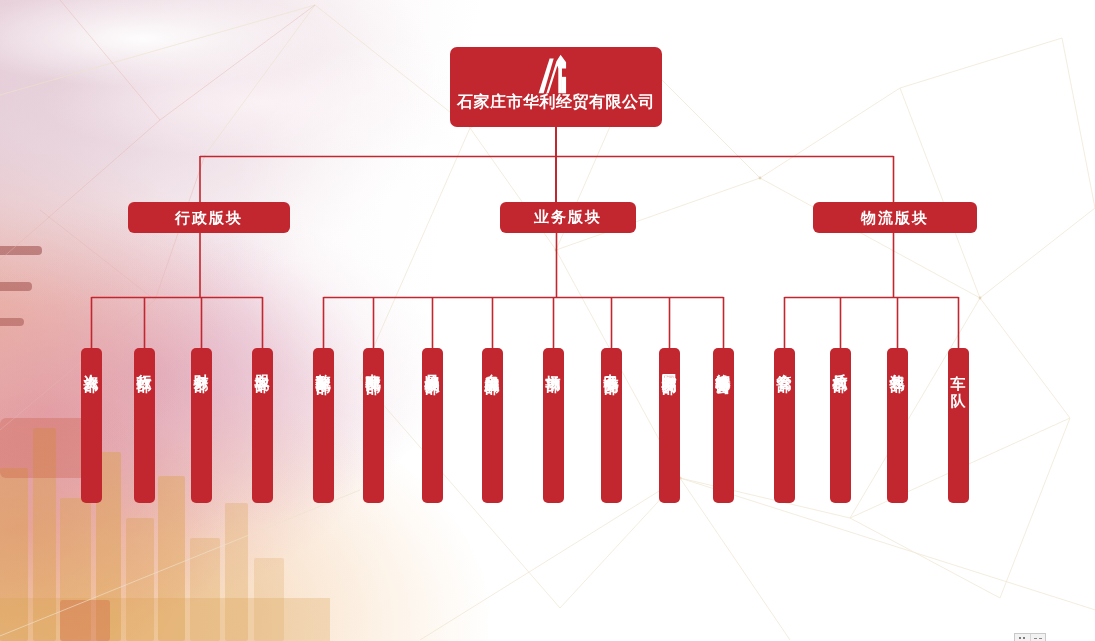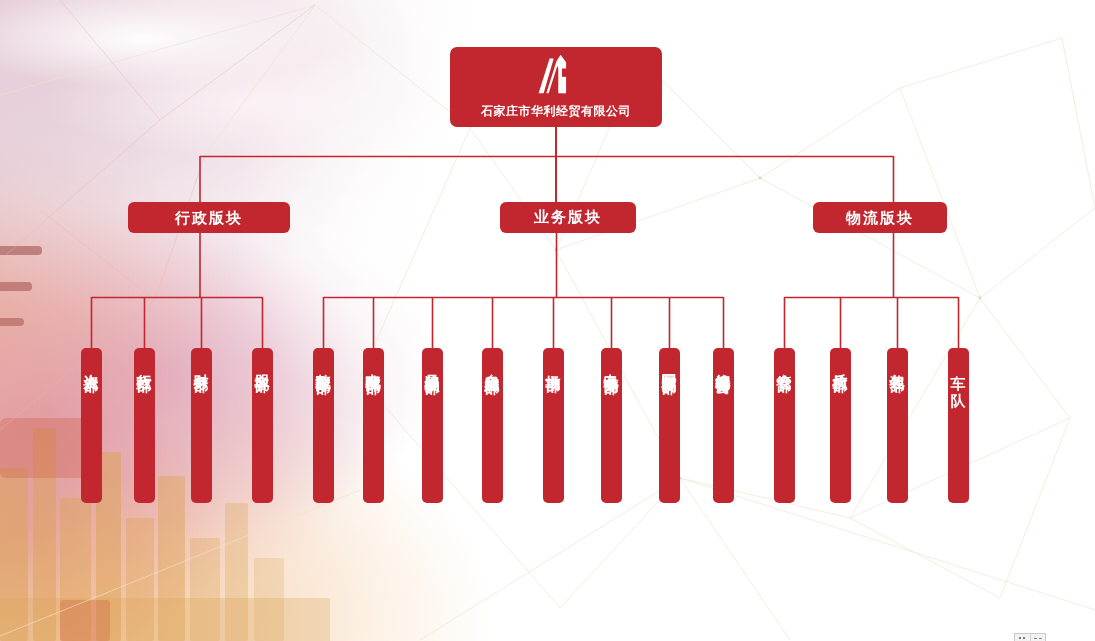--- a/index.html
+++ b/index.html
@@ -37,23 +37,23 @@
   .connector-svg { z-index: 5; }
 
   
   .root-box {
     position: absolute; z-index: 6;
     left: 450px; top: 47px; width: 212px; height: 80px;
     background: #C2262E; border-radius: 7px;
     display: flex; flex-direction: column; align-items: center;
   }
   .root-label {
-    position: absolute; bottom: 7px; left: 0; right: 0;
+    position: absolute; bottom: 14px; left: 0; right: 0;
     text-align: center; color: #ffffff;
-    font-size: 12px; font-weight: bold; letter-spacing: 0.5px;
+    font-size: 16px; font-weight: bold; letter-spacing: 0.5px;
     white-space: nowrap;
   }
   .logo { margin-top: 6px; }
 
   .division {
     position: absolute; z-index: 6;
     top: 202px; height: 31px;
     background: #C2262E; border-radius: 6px;
     color: #ffffff; font-size: 15px; font-weight: bold;
     letter-spacing: 2px; text-align: center; line-height: 31px;
@@ -166,21 +166,21 @@
     </svg>
     <div class="root-label">石家庄市华利经贸有限公司</div>
   </div>
 
   <div class="division" style="left:128px; width:162px;">
     <span>行政版块</span>
   </div>
   <div class="division" style="left:500px; width:136px;font-family:Liberation Serif, serif;">
     <span>业务版块</span>
   </div>
-  <div class="division" style="left:813px; width:134px;">
+  <div class="division" style="left:813px; width:164px;">
     <span>物流版块</span>
   </div>
 
   <div class="leaf" style="left:81px">
       <span class="vtext">人资部</span>
     </div>
   <div class="leaf" style="left:134px">
       <span class="vtext">行政部</span>
     </div>
   <div class="leaf" style="left:191px">

